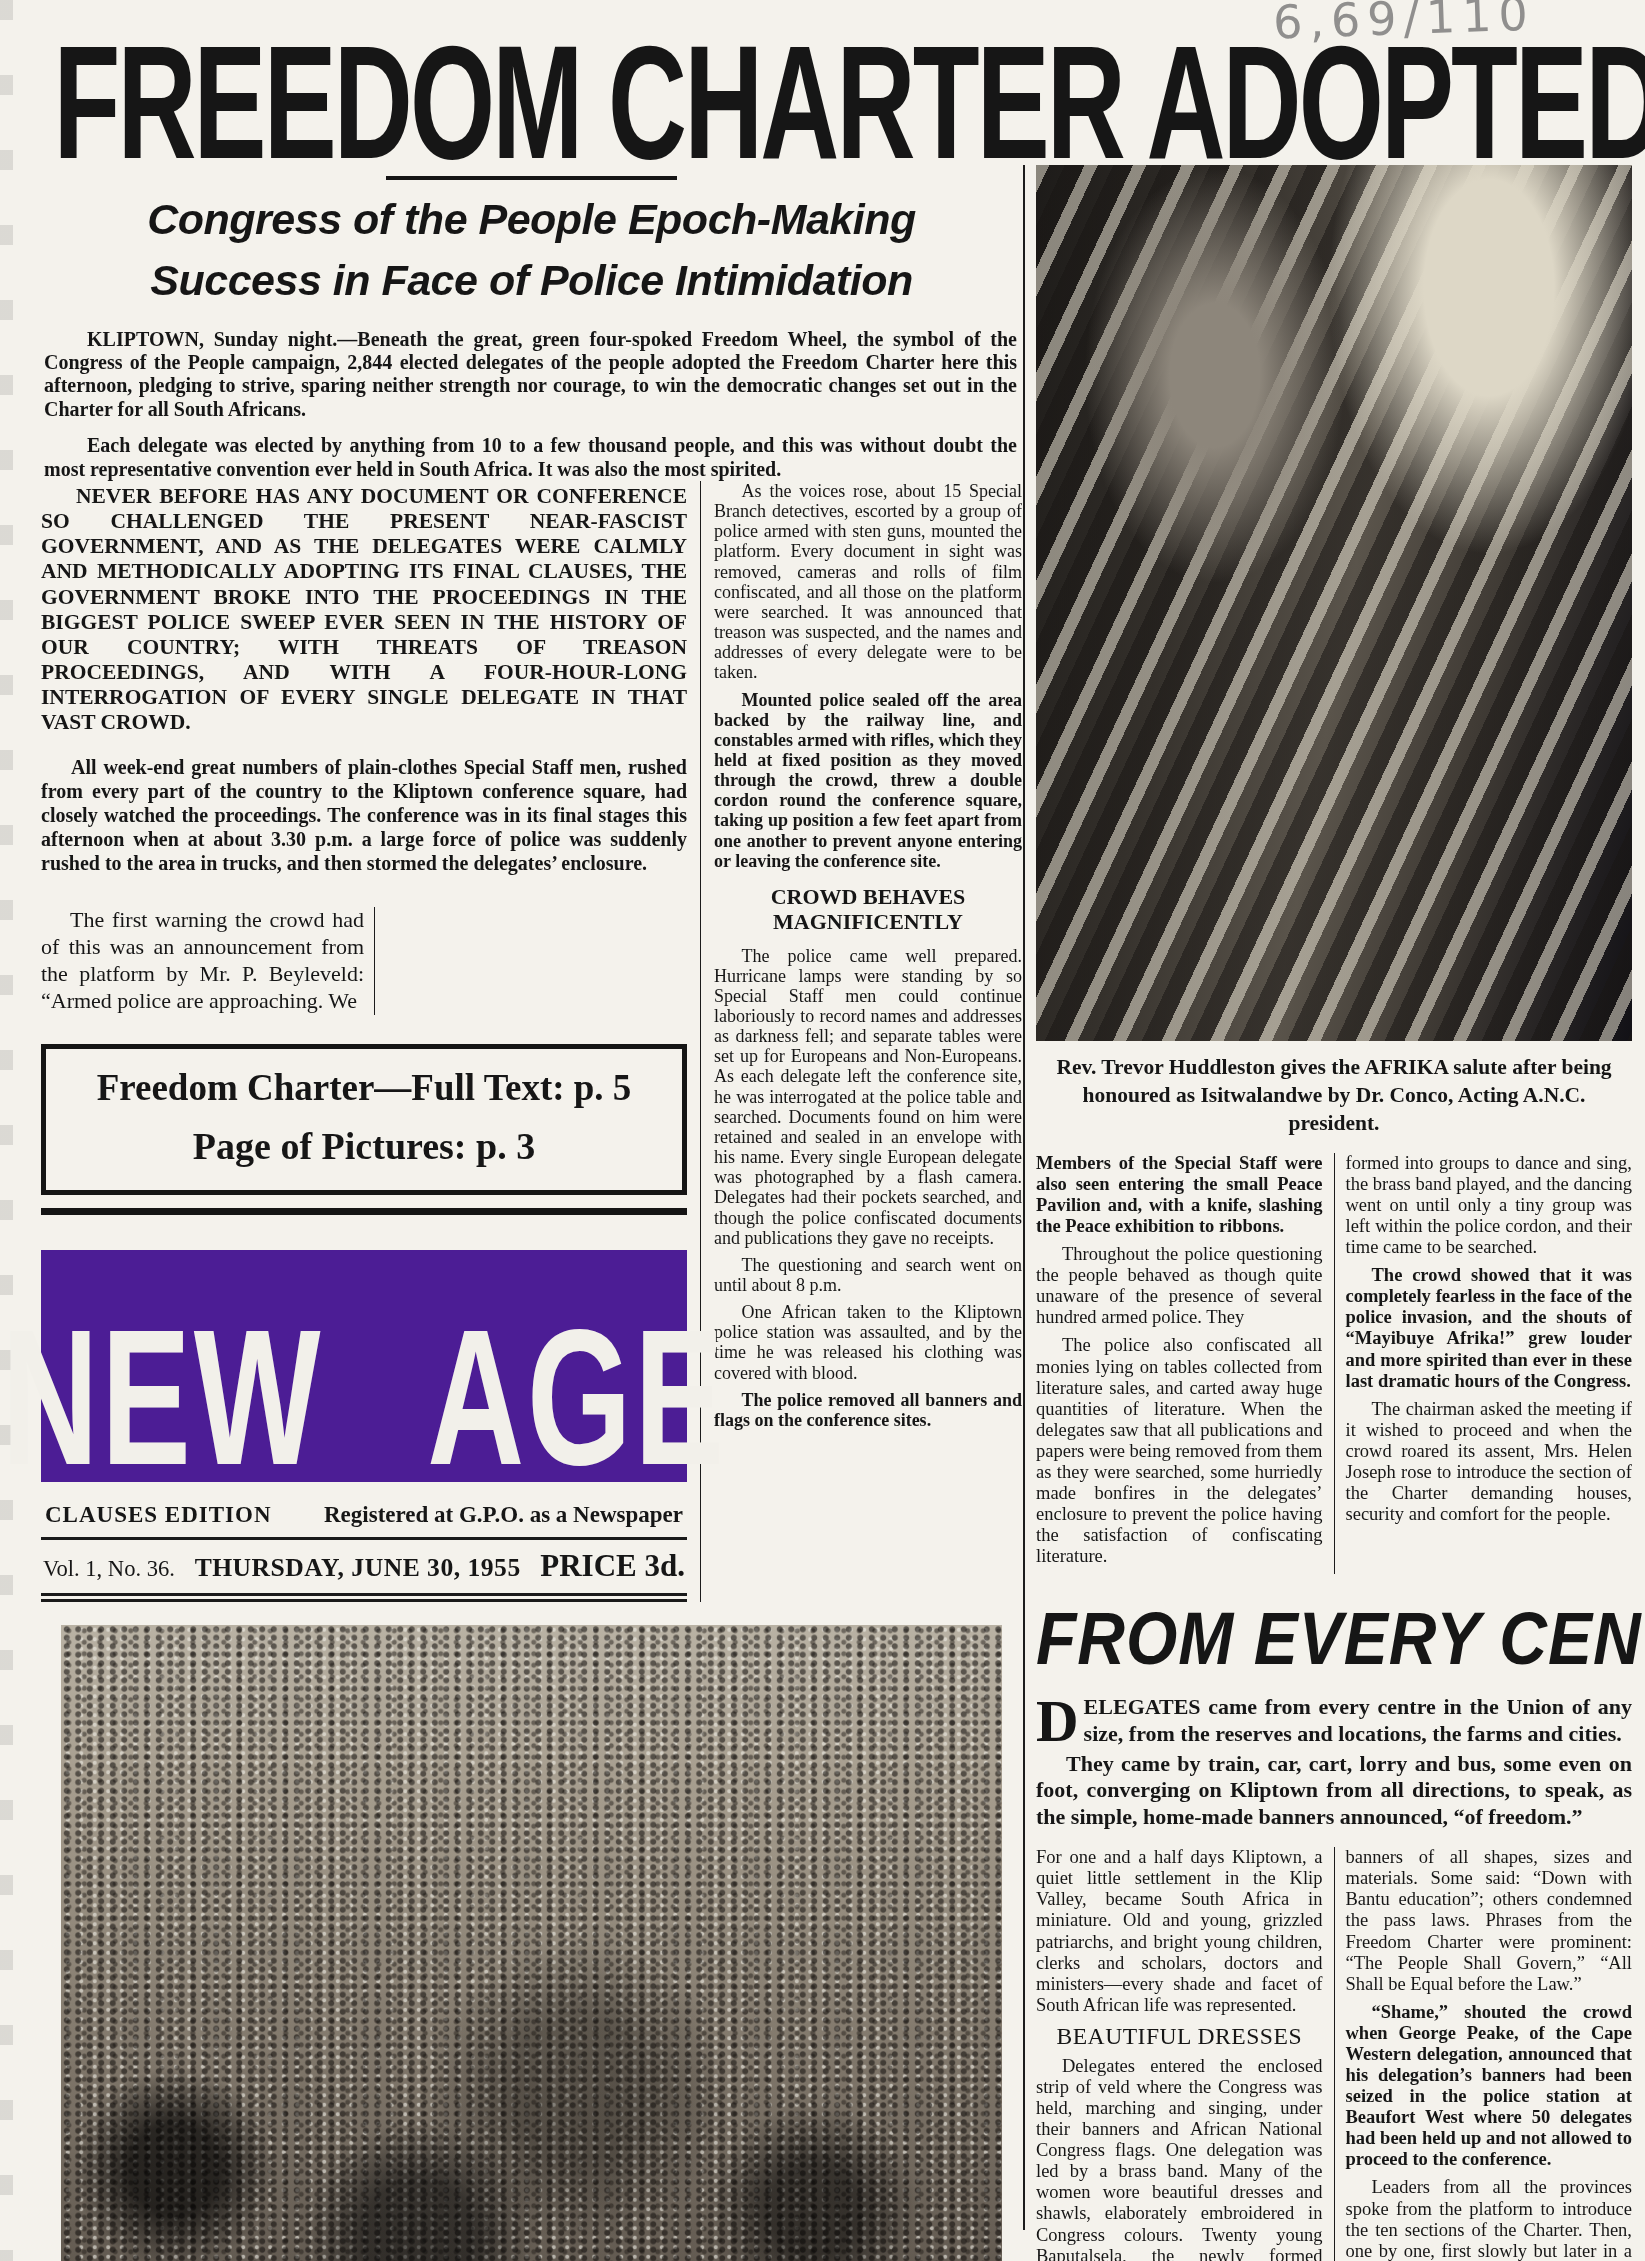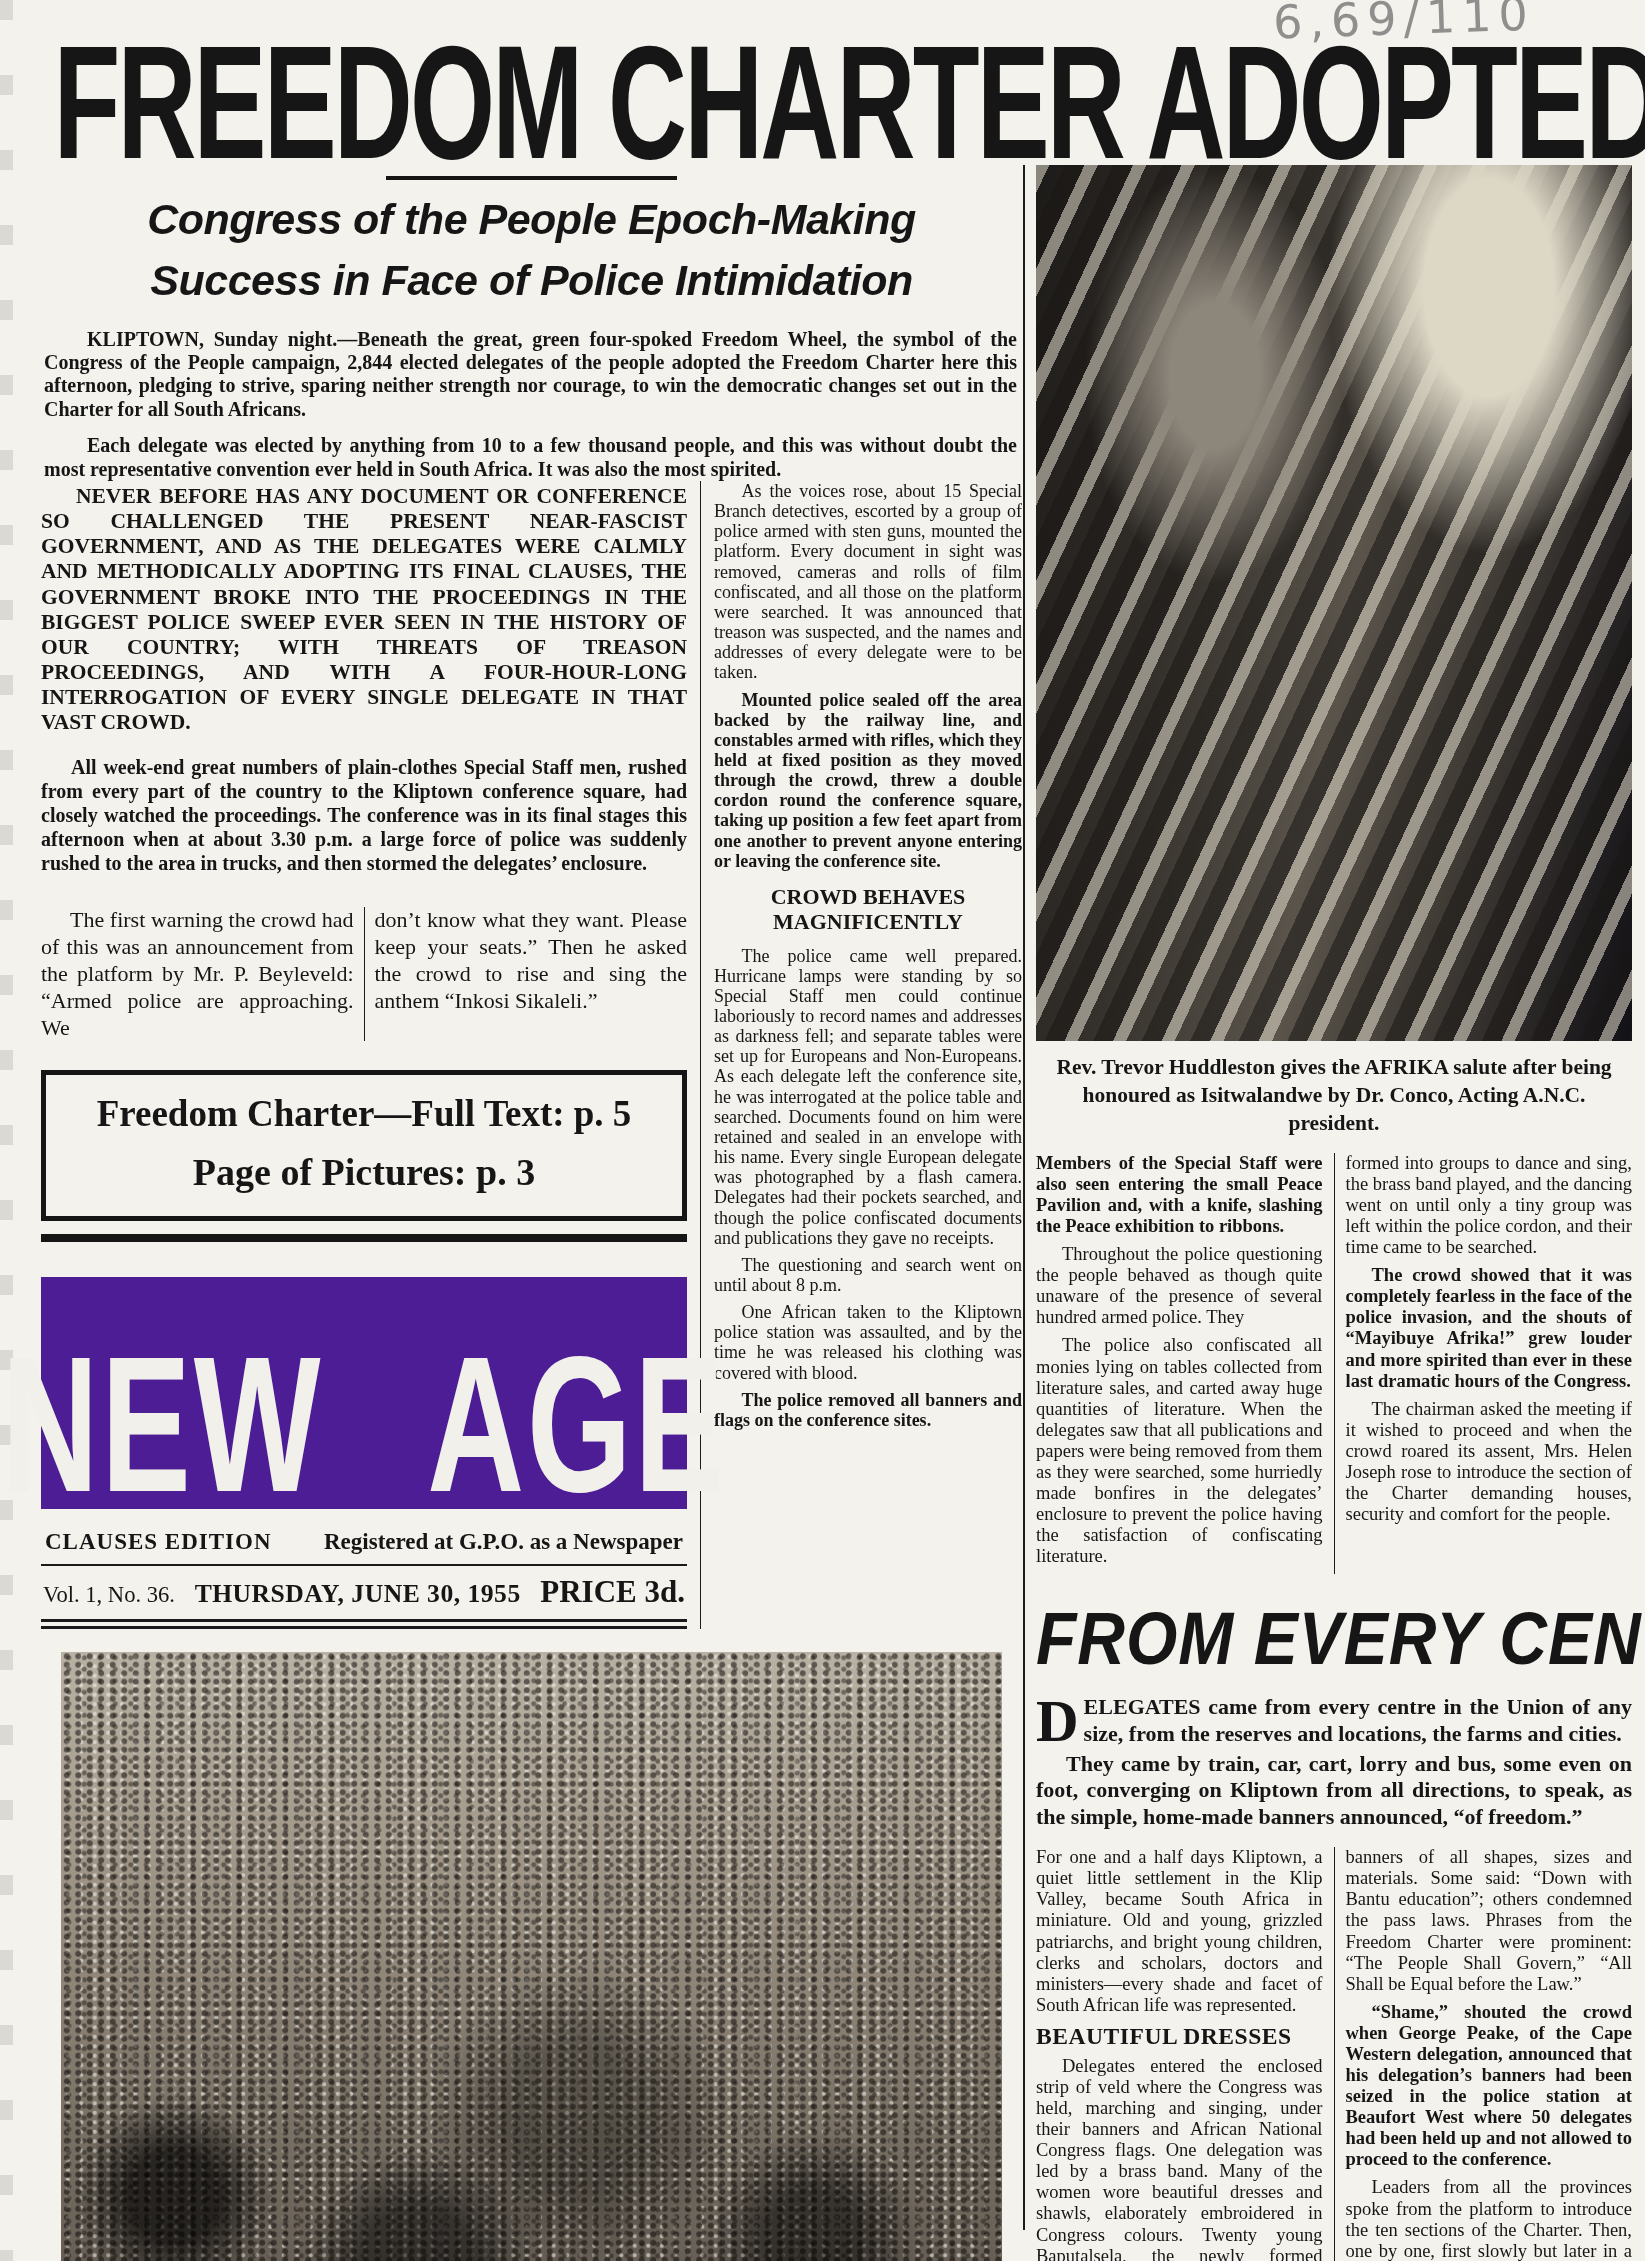--- a/index.html
+++ b/index.html
@@ -83,21 +83,21 @@
   .ucR,.fcR{width:50%;padding-left:11px;}
   .bp{font-size:18.5px;line-height:1.14;text-align:justify;margin:0 0 7px 0;text-indent:26px;}
   .bp.noind{text-indent:0;}
   .bp.bold{font-weight:bold;}
   .fec-head{font-family:"Liberation Sans",sans-serif;font-style:italic;font-weight:bold;
         font-size:66px;letter-spacing:1px;text-align:center;margin:26px 0 18px 0;
         transform:scale(1,1.12);transform-origin:center;white-space:nowrap;}
   .fec-intro{font-size:22px;line-height:1.2;font-weight:bold;text-align:justify;margin:0 0 4px 0;}
   .dropcap{float:left;font-size:59px;line-height:.82;font-weight:bold;padding:3px 5px 0 0;}
   .fec-intro2{font-size:22px;line-height:1.2;font-weight:bold;text-align:justify;margin:0 0 17px 0;text-indent:30px;}
-  .fec-sub{font-size:23.6px;font-weight:bold;text-align:left;margin:5px 0 6px 0;letter-spacing:0.5px;}
+  .fec-sub{font-size:23.6px;font-weight:normal;text-align:center;margin:5px 0 6px 0;letter-spacing:0.5px;}
 </style>
 </head>
 <body>
 
 <div class="page">
 
   <div class="scribble">6,69/110</div>
 
   <h1 class="headline"><span class="headline-inner">FREEDOM CHARTER ADOPTED</span></h1>
 
@@ -113,23 +113,20 @@
     <p class="lead">Each delegate was elected by anything from 10 to a few thousand people, and this was without doubt the most representative convention ever held in South Africa. It was also the most spirited.</p>
 
     <div class="cols">
       <div class="colL">
         <p class="caps">NEVER BEFORE HAS ANY DOCUMENT OR CONFERENCE SO CHALLENGED THE PRESENT NEAR-FASCIST GOVERNMENT, AND AS THE DELEGATES WERE CALMLY AND METHODICALLY ADOPTING ITS FINAL CLAUSES, THE GOVERNMENT BROKE INTO THE PROCEEDINGS IN THE BIGGEST POLICE SWEEP EVER SEEN IN THE HISTORY OF OUR COUNTRY; WITH THREATS OF TREASON PROCEEDINGS, AND WITH A FOUR-HOUR-LONG INTERROGATION OF EVERY SINGLE DELEGATE IN THAT VAST CROWD.</p>
         <p class="weekend">All week-end great numbers of plain-clothes Special Staff men, rushed from every part of the country to the Kliptown conference square, had closely watched the proceedings. The conference was in its final stages this afternoon when at about 3.30 p.m. a large force of police was suddenly rushed to the area in trucks, and then stormed the delegates’ enclosure.</p>
         <div class="splitrow">
           <div class="splitL">
             <p class="splittxt">The first warning the crowd had of this was an announcement from the platform by Mr. P. Beyleveld: “Armed police are approaching. We</p>
           </div>
-          <div class="splitR">
-            <p class="splittxt noind">don’t know what they want. Please keep your seats.” Then he asked the crowd to rise and sing the anthem “Inkosi Sikaleli.”</p>
-          </div>
         </div>
 
         <div class="promo-box">
           <p class="promo1">Freedom Charter—Full Text: p. 5</p>
           <p class="promo2">Page of Pictures: p. 3</p>
         </div>
         <div class="rule-heavy"></div>
 
         <div class="masthead">
           <span class="masthead-title">NEW AGE</span>

